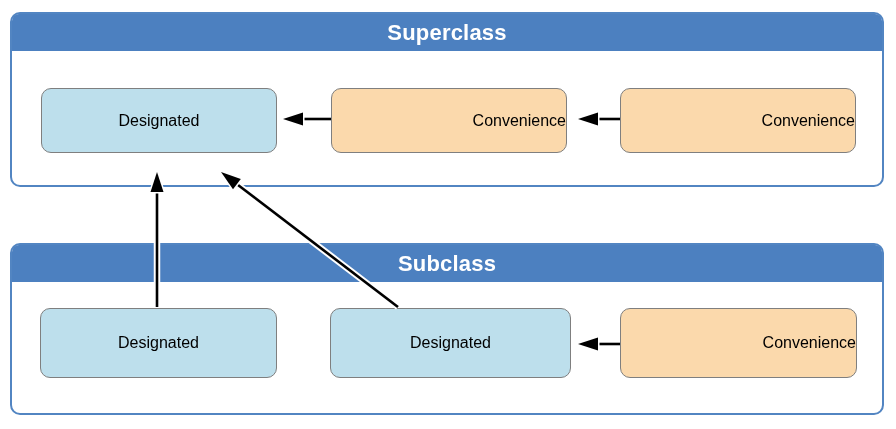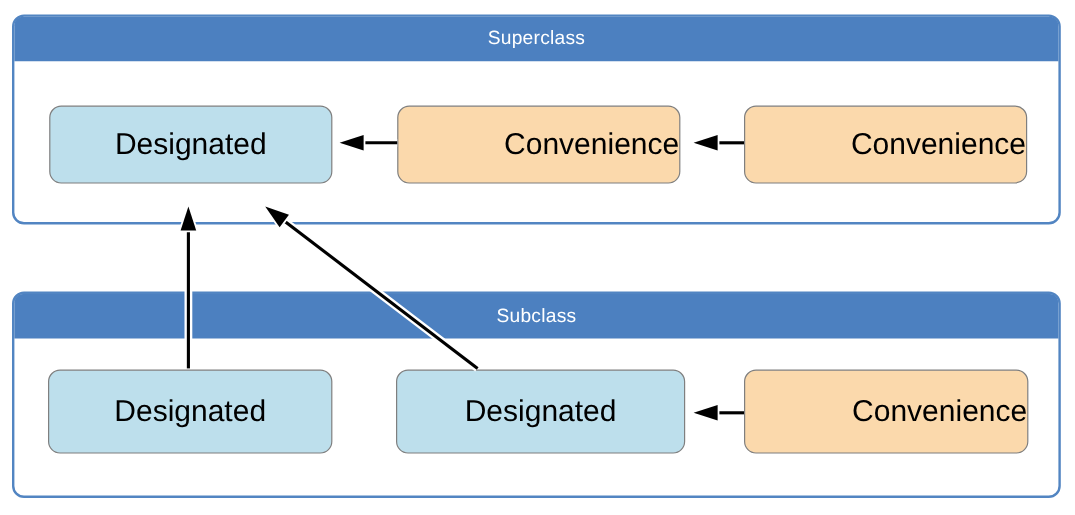--- a/index.html
+++ b/index.html
@@ -37,34 +37,34 @@
     left: 0; top: 0; right: 0;
     height: 37px;
     background: var(--header-blue);
     border-radius: 7px 7px 0 0;
     display: flex;
     align-items: center;
     justify-content: center;
   }
   .class-header-label {
     color: var(--header-text);
-    font-size: 16px;
-    font-weight: normal;
+    font-size: 22px;
+    font-weight: bold;
     letter-spacing: 0.2px;
   }
   .init-box {
     position: absolute;
     border: 1.5px solid var(--box-border);
     border-radius: 10px;
     display: flex;
     align-items: center;
     justify-content: center;
   }
   .init-box .init-label {
-    font-size: 25px;
+    font-size: 16px;
     color: var(--box-text);
   }
   .init-box.designated { background: var(--designated-fill); }
   .init-box.convenience { background: var(--convenience-fill); justify-content: flex-end; }
 
   
   #sup-container { left: 10px; top: 12px;  width: 874px; height: 175px; }
   #sub-container { left: 10px; top: 243px; width: 874px; height: 172px; }
   #box-sup-designated    { left: 41px;  top: 88px;  width: 236px; height: 65px; }
   #box-sup-convenience-1 { left: 331px; top: 88px;  width: 236px; height: 65px; }

